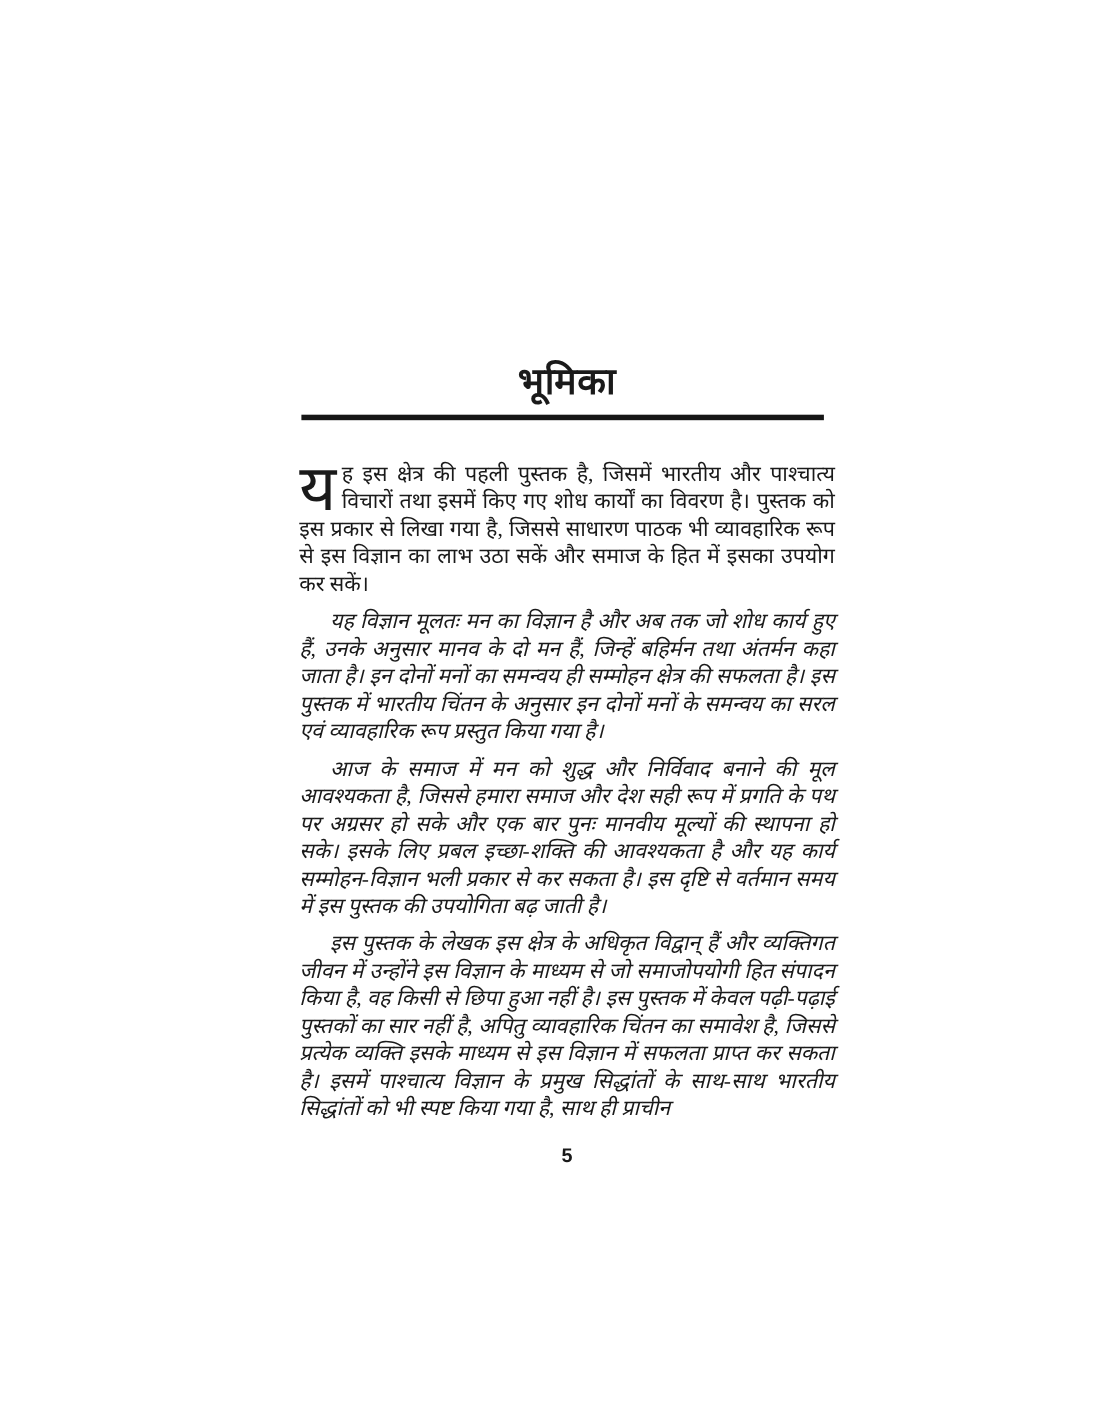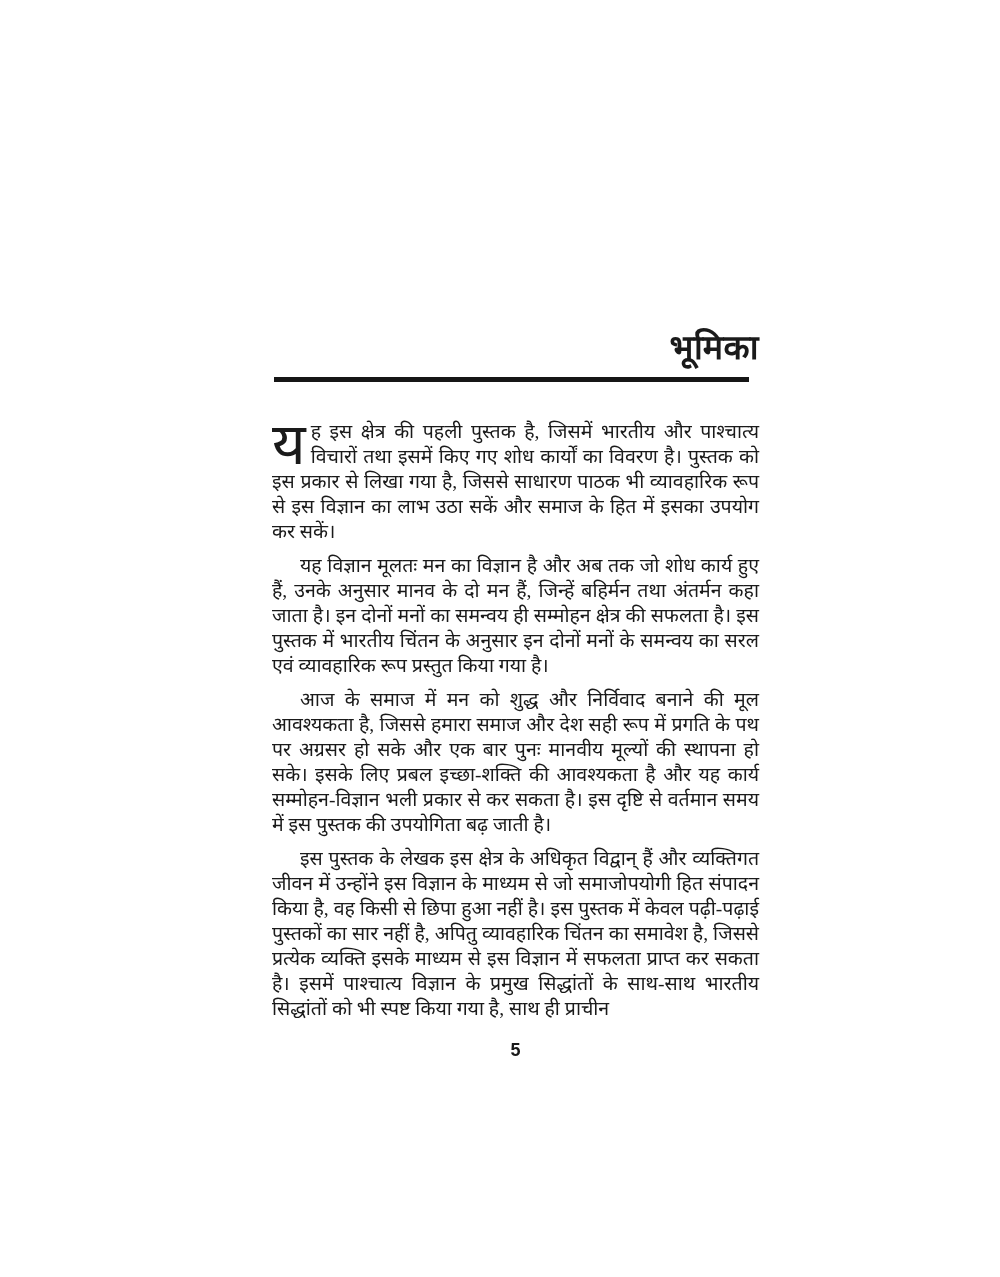--- a/index.html
+++ b/index.html
@@ -17,21 +17,21 @@
     overflow: hidden;
   }
   .content {
     position: absolute;
     left: 272px;
     top: 328px;
     width: 487px;
   }
   .title {
     margin: 0;
-    text-align: right;
+    text-align: center;
     font-size: 34px;
     font-weight: 700;
     line-height: 40px;
     letter-spacing: 0.5px;
   }
   .title-rule {
     height: 5px;
     background: #161616;
     margin: 9px 10px 0 2px;
     border: none;
@@ -41,20 +41,21 @@
   }
   .body-text p {
     margin: 0 0 9px 0;
     font-size: 19.5px;
     line-height: 25px;
     text-align: justify;
     text-justify: inter-word;
   }
   .body-text p.indent {
     text-indent: 28px;
+    font-style: italic;
   }
   .dropcap {
     float: left;
     font-size: 58px;
     line-height: 46px;
     padding: 3px 5px 0 0;
     font-weight: 400;
   }
   .page-number {
     position: absolute;

